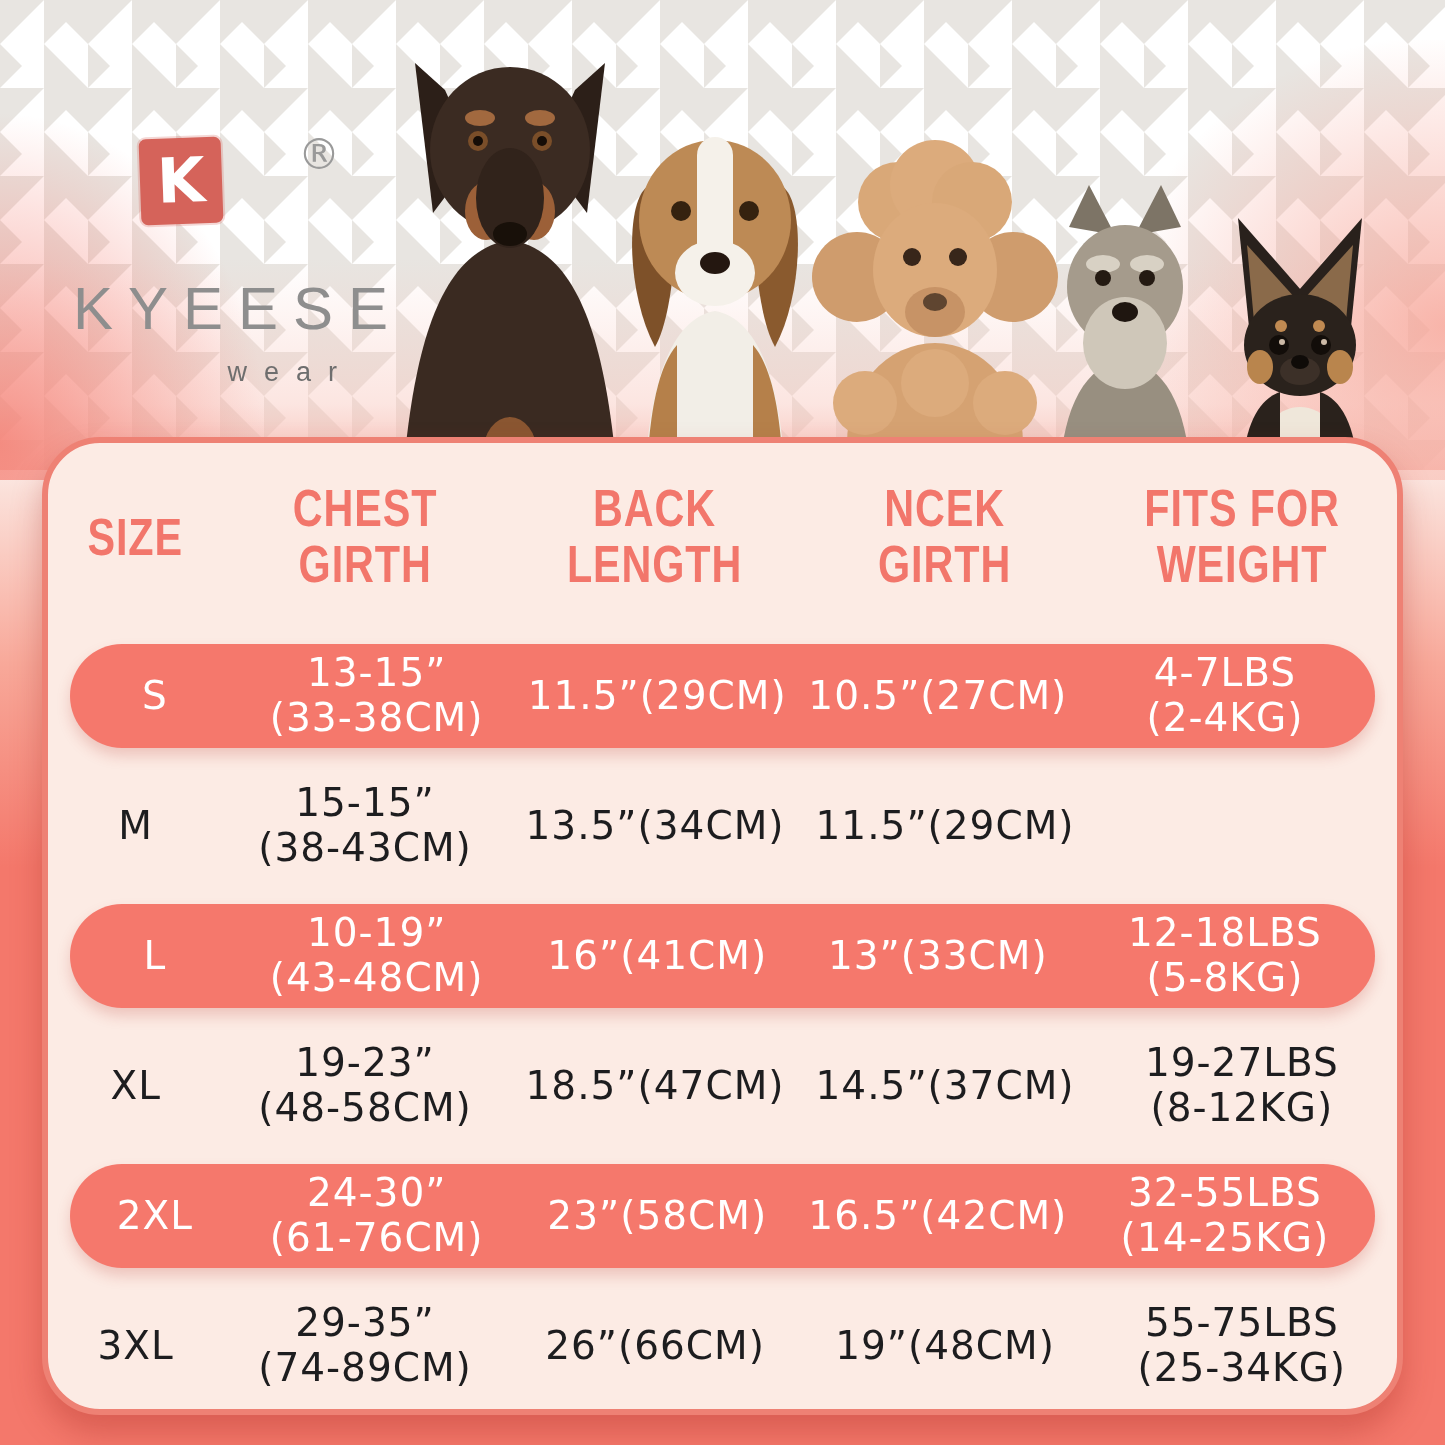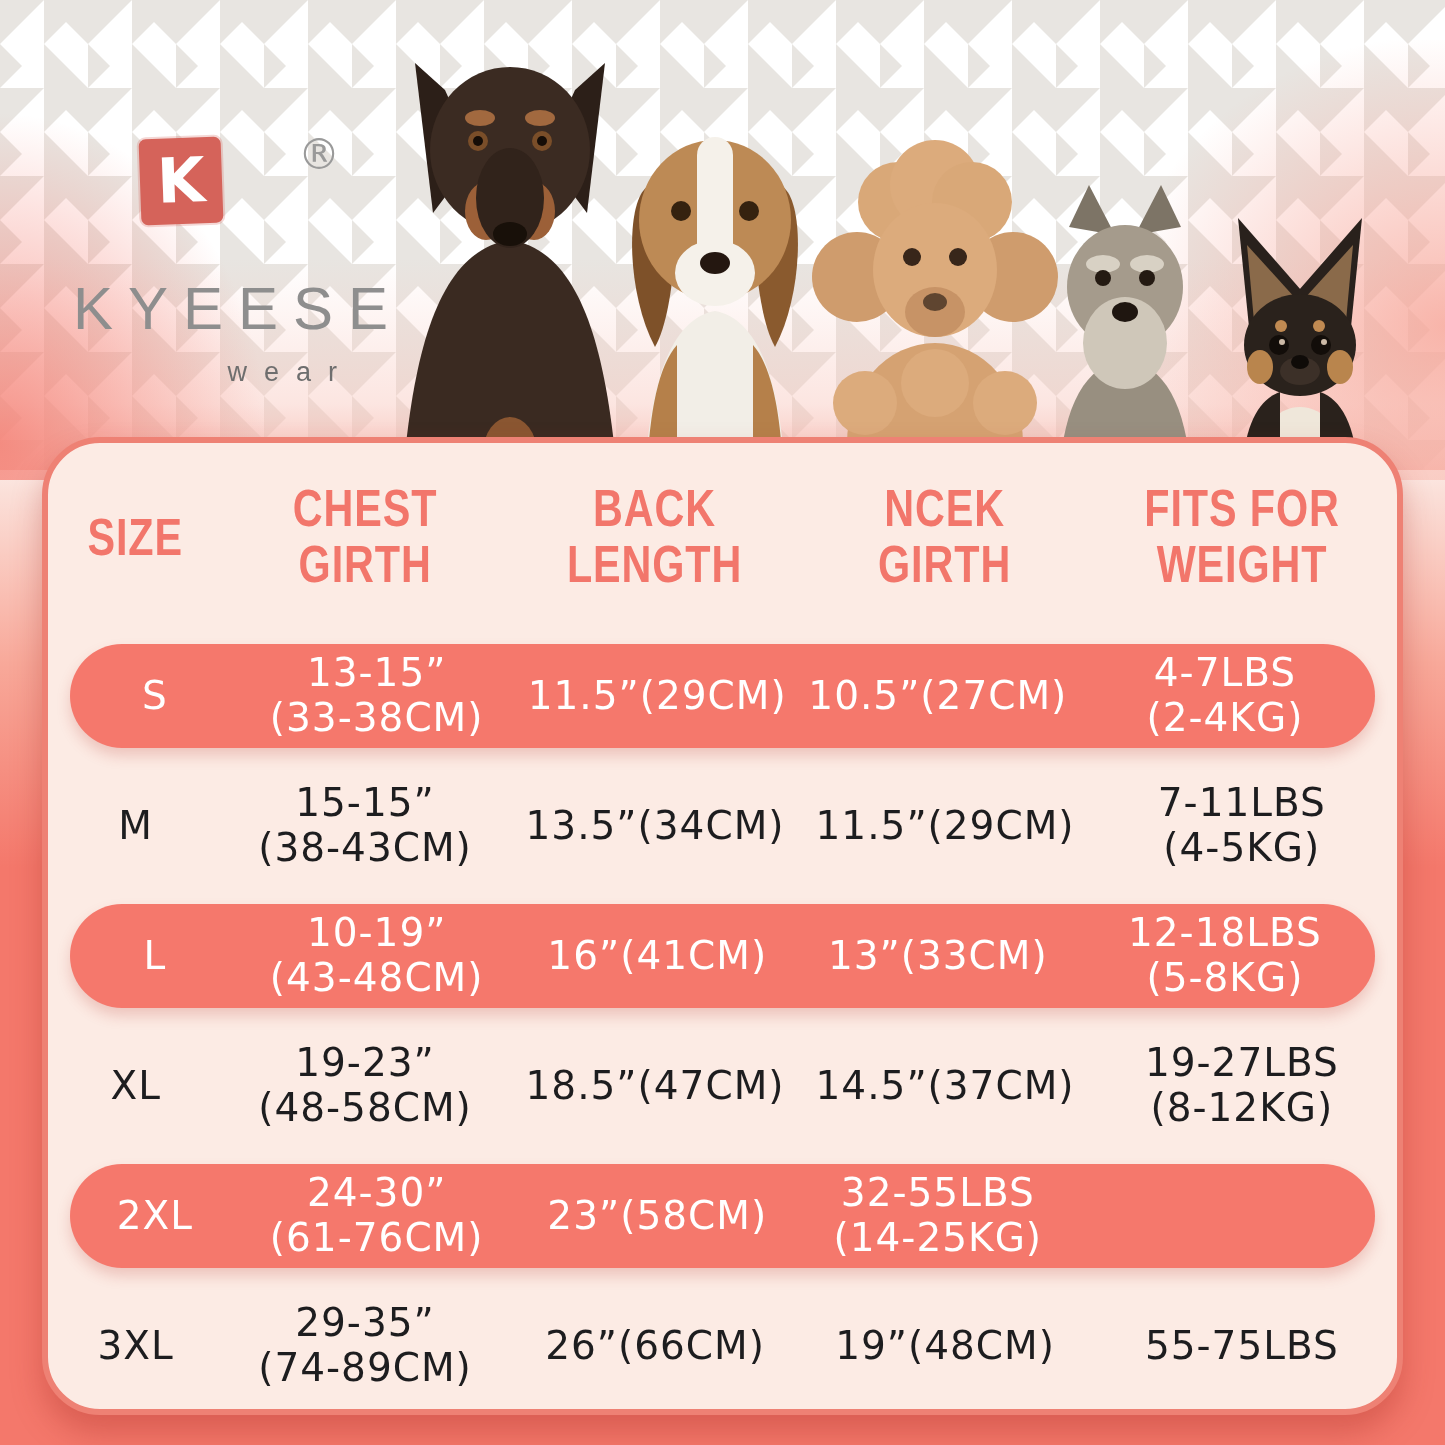--- a/index.html
+++ b/index.html
@@ -219,24 +219,20 @@
         <div class="cell">
             <span>15-15”</span>
             <span>(38-43CM)</span>
           </div>
         <div class="cell">
             <span>13.5”(34CM)</span>
           </div>
         <div class="cell">
             <span>11.5”(29CM)</span>
           </div>
-        <div class="cell">
-            <span>7-11LBS</span>
-            <span>(4-5KG)</span>
-          </div>
       </div>
 
       <div class="row pill">
         <div class="cell">
             <span>L</span>
           </div>
         <div class="cell">
             <span>10-19”</span>
             <span>(43-48CM)</span>
           </div>
@@ -277,20 +273,23 @@
             <span>2XL</span>
           </div>
         <div class="cell">
             <span>24-30”</span>
             <span>(61-76CM)</span>
           </div>
         <div class="cell">
             <span>23”(58CM)</span>
           </div>
         <div class="cell">
+            <span>16.5”(42CM)</span>
+          </div>
+        <div class="cell">
             <span>32-55LBS</span>
             <span>(14-25KG)</span>
           </div>
       </div>
 
       <div class="row">
         <div class="cell">
             <span>3XL</span>
           </div>
         <div class="cell">
@@ -298,18 +297,19 @@
             <span>(74-89CM)</span>
           </div>
         <div class="cell">
             <span>26”(66CM)</span>
           </div>
         <div class="cell">
             <span>19”(48CM)</span>
           </div>
         <div class="cell">
             <span>55-75LBS</span>
+            <span>(25-34KG)</span>
           </div>
       </div>
 
     </div>
   </div>
 </div>
 
 </body></html>

